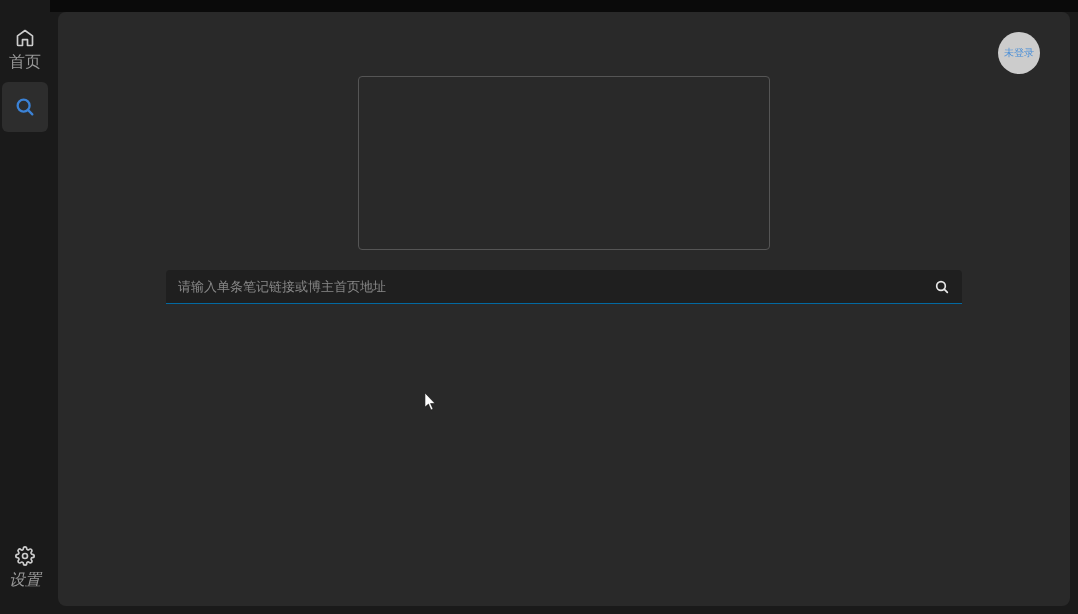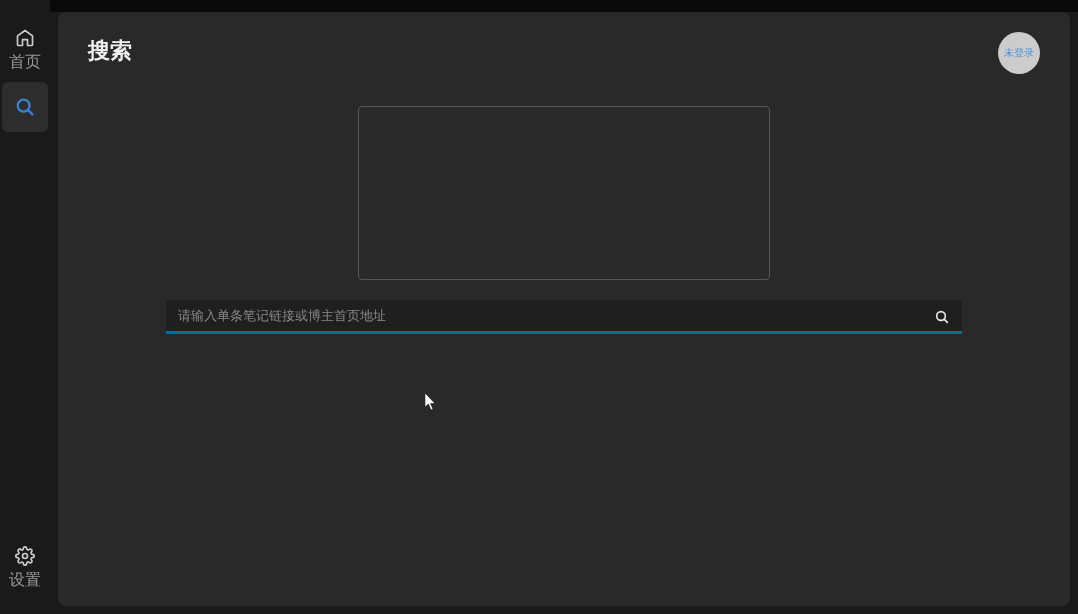--- a/index.html
+++ b/index.html
@@ -76,20 +76,21 @@
       color: #999;
     }
     
     .sidebar-bottom {
       position: absolute;
       bottom: 14px;
       width: 50px;
       display: flex;
       flex-direction: column;
       align-items: flex-start;
+      font-style: italic;
     }
     
     .main {
       flex: 1;
       background: #292929;
       margin: 12px 8px 8px 8px;
       border-radius: 8px;
       padding: 24px 30px;
       position: relative;
     }
@@ -132,21 +133,21 @@
       width: 796px;
       margin: 0 auto;
       position: relative;
     }
     
     .search-input {
       width: 100%;
       height: 34px;
       background: #1f1f1f;
       border: none;
-      border-bottom: 3px solid #0369a1;
+      border-bottom: 1px solid #0369a1;
       border-radius: 4px 4px 0 0;
       padding: 0 40px 0 12px;
       color: #e8e8e8;
       font-size: 13px;
       outline: none;
     }
     
     .search-input::placeholder {
       color: #888;
     }
@@ -209,21 +210,20 @@
           <circle cx="12" cy="12" r="3"></circle>
           <path d="M19.4 15a1.65 1.65 0 0 0 .33 1.82l.06.06a2 2 0 1 1-2.83 2.83l-.06-.06a1.65 1.65 0 0 0-1.82-.33 1.65 1.65 0 0 0-1 1.51V21a2 2 0 1 1-4 0v-.09A1.65 1.65 0 0 0 9 19.4a1.65 1.65 0 0 0-1.82.33l-.06.06a2 2 0 1 1-2.83-2.83l.06-.06a1.65 1.65 0 0 0 .33-1.82 1.65 1.65 0 0 0-1.51-1H3a2 2 0 1 1 0-4h.09A1.65 1.65 0 0 0 4.6 9a1.65 1.65 0 0 0-.33-1.82l-.06-.06a2 2 0 1 1 2.83-2.83l.06.06a1.65 1.65 0 0 0 1.82.33H9a1.65 1.65 0 0 0 1-1.51V3a2 2 0 1 1 4 0v.09a1.65 1.65 0 0 0 1 1.51 1.65 1.65 0 0 0 1.82-.33l.06-.06a2 2 0 1 1 2.83 2.83l-.06.06a1.65 1.65 0 0 0-.33 1.82V9a1.65 1.65 0 0 0 1.51 1H21a2 2 0 1 1 0 4h-.09a1.65 1.65 0 0 0-1.51 1z"></path>
         </svg>
       </span>
       <span class="label">设置</span>
     </div>
   </div>
 </div>
 
 <div class="main">
-  <h1 class="page-title">搜索</h1>
 
   <div class="avatar">
     <span>未登录</span>
   </div>
 
   <div class="preview-box"></div>
 
   <div class="search-container">
     <input type="text" class="search-input" placeholder="请输入单条笔记链接或博主首页地址" style="">
     <div class="search-icon-btn">

